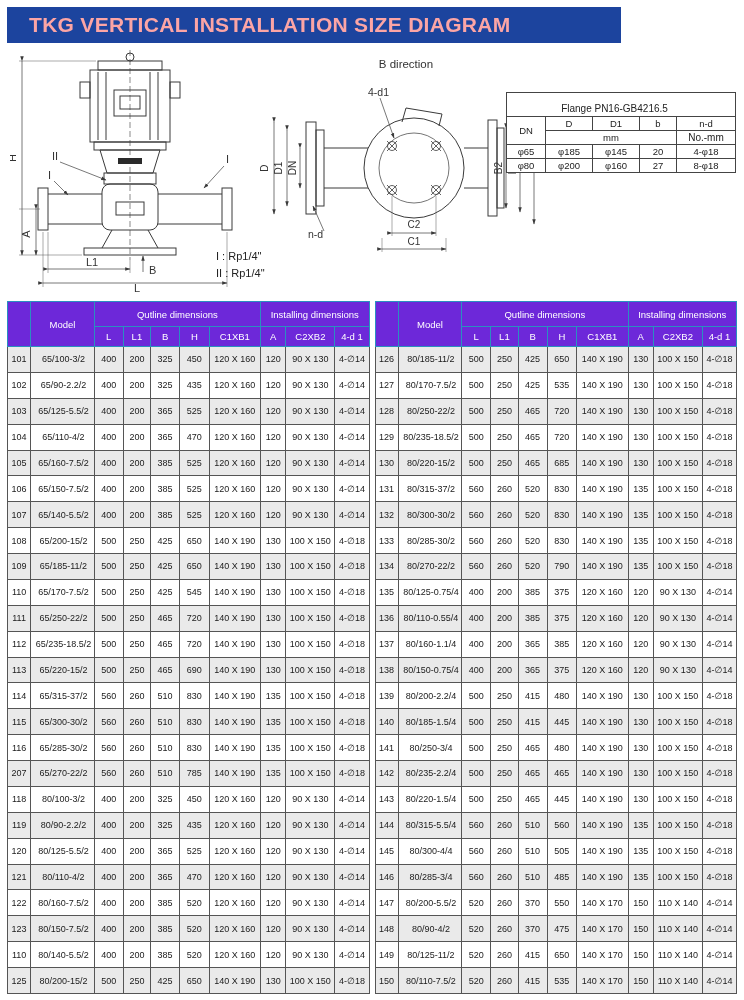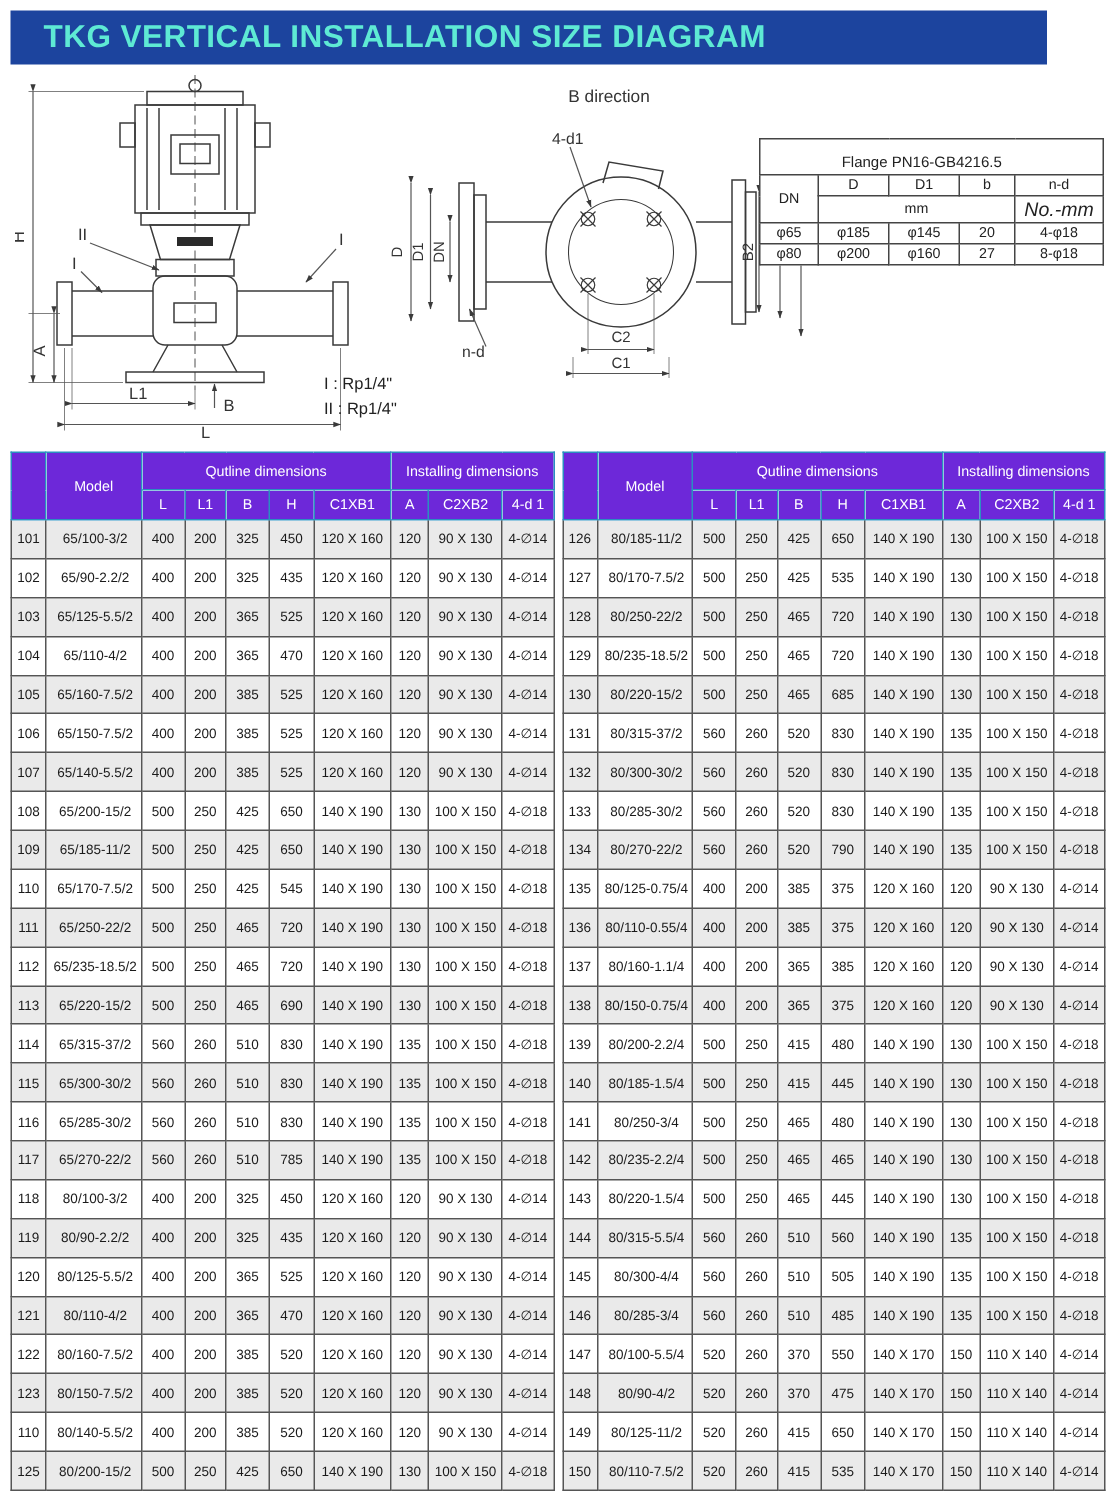--- a/index.html
+++ b/index.html
@@ -2,35 +2,35 @@
 <html><head>
 <meta charset="utf-8">
 <style>
   html,body{margin:0;padding:0;}
   body{
     width:744px;height:1000px;background:#ffffff;position:relative;
     font-family:"Liberation Sans",sans-serif;color:#1a1a1a;overflow:hidden;
   }
   
   .title-bar{
-    position:absolute;left:7px;top:7px;width:691px;height:36px;
-    background:#1c449e;color:#5eead4;display:flex;align-items:center;
+    position:absolute;left:7px;top:7px;width:614px;height:36px;
+    background:#1c449e;color:#fca5a5;display:flex;align-items:center;
     padding-left:22px;box-sizing:border-box;font-size:21px;font-weight:bold;
     letter-spacing:.3px;
   }
   
   .diagram-area{position:absolute;left:0;top:46px;width:744px;height:252px;}
   .fv{position:absolute;left:10px;top:2px;width:250px;height:245px;}
   .bv{position:absolute;left:256px;top:8px;width:288px;height:214px;}
   .port-notes{position:absolute;left:216px;top:202px;font-size:11px;line-height:17px;color:#222;}
   
   .flange{position:absolute;right:8px;top:46px;border-collapse:collapse;font-size:9.5px;color:#222;background:#fff;}
   .flange td{border:1px solid #444;text-align:center;padding:1px 4px;}
   .flange .ft-title{font-size:10px;padding:10px 17px 2px 4px;margin-top:30px;}
-  .flange .small{font-size:13px;font-style:italic;}
+  .flange .small{font-size:10px;}
   
   .tables{position:absolute;left:7px;top:301px;width:730px;height:693px;display:flex;gap:5px;}
   table.spec{flex:1;border-collapse:collapse;table-layout:fixed;height:100%;font-size:9px;border:1.5px solid #333;}
   .spec td,.spec th{border:1px solid #555;text-align:center;padding:0 1px;overflow:hidden;white-space:nowrap;font-weight:normal;}
   .spec thead th{background:#6d28d9;color:#ffffff;font-size:9.5px;border-color:#2a8fc0;}
   .spec thead tr:first-child{height:25px;}
   .spec thead tr:last-child{height:20px;}
   .spec tbody tr:nth-child(odd){background:#eaeaea;}
   .spec tbody tr:nth-child(even){background:#ffffff;}
   .spec td.model{text-align:center;padding-left:3px;}
@@ -427,21 +427,21 @@
           <td>560</td>
           <td>260</td>
           <td>510</td>
           <td>830</td>
           <td>140 X 190</td>
           <td>135</td>
           <td>100 X 150</td>
           <td>4-∅18</td>
         </tr>
         <tr>
-          <td>117</td>
+          <td>207</td>
           <td class="model">65/270-22/2</td>
           <td>560</td>
           <td>260</td>
           <td>510</td>
           <td>785</td>
           <td>140 X 190</td>
           <td>135</td>
           <td>100 X 150</td>
           <td>4-∅18</td>
         </tr>
@@ -823,21 +823,21 @@
           <td>260</td>
           <td>510</td>
           <td>485</td>
           <td>140 X 190</td>
           <td>135</td>
           <td>100 X 150</td>
           <td>4-∅18</td>
         </tr>
         <tr>
           <td>147</td>
-          <td class="model">80/100-5.5/4</td>
+          <td class="model">80/200-5.5/2</td>
           <td>520</td>
           <td>260</td>
           <td>370</td>
           <td>550</td>
           <td>140 X 170</td>
           <td>150</td>
           <td>110 X 140</td>
           <td>4-∅14</td>
         </tr>
         <tr>

